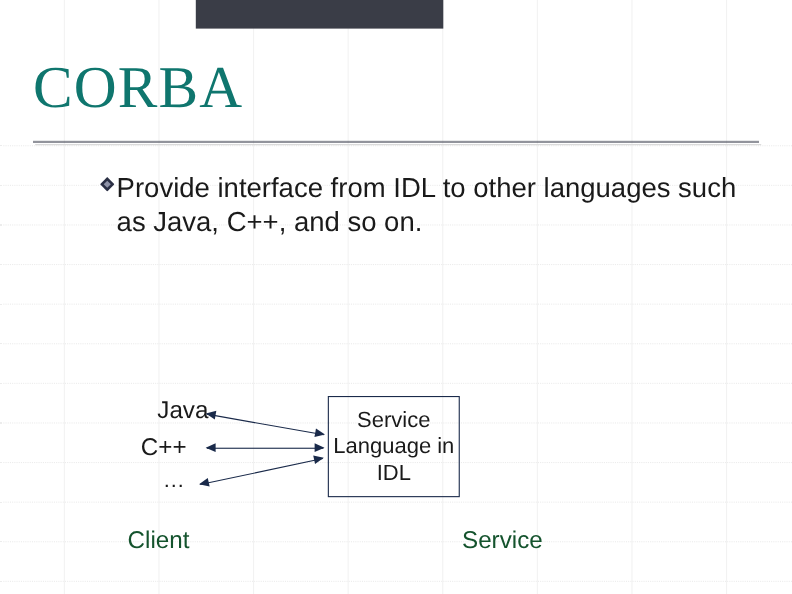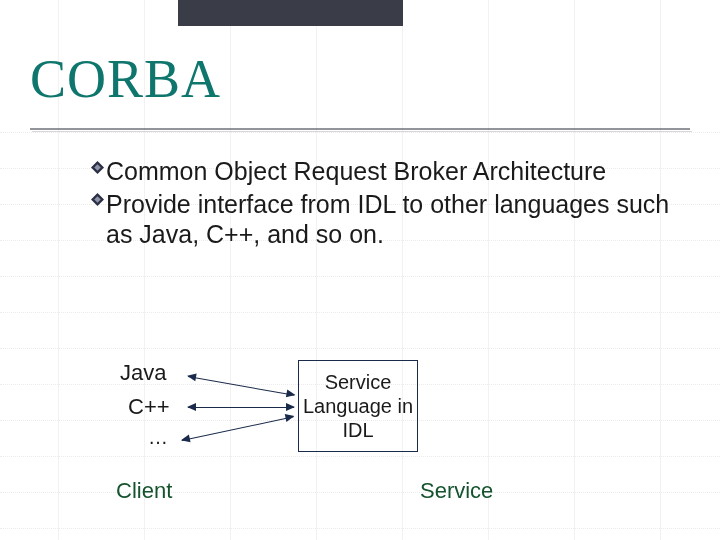--- a/index.html
+++ b/index.html
@@ -68,35 +68,26 @@
 <div class="title-shadow"></div>
 
 <div class="bullets">
   <div class="bullet">
     <span class="marker">
       <svg width="13" height="13" viewBox="0 0 12 12">
           <polygon points="6,0 12,6 6,12 0,6" fill="#2a2f44"></polygon>
           <polygon points="6,3 9,6 6,9 3,6" fill="#8f93a8"></polygon>
         </svg>
     </span>
-    <span class="txt">Common Object Request Broker Architecture</span>
-  </div>
-  <div class="bullet">
-    <span class="marker">
-      <svg width="13" height="13" viewBox="0 0 12 12">
-          <polygon points="6,0 12,6 6,12 0,6" fill="#2a2f44"></polygon>
-          <polygon points="6,3 9,6 6,9 3,6" fill="#8f93a8"></polygon>
-        </svg>
-    </span>
     <span class="txt">Provide interface from IDL to other languages such as Java, C++, and so on.</span>
   </div>
 </div>
 
 <div class="diagram">
-  <div class="d-label" style="left:120px;top:0">Java</div>
+  <div class="d-label" style="left:143px;top:0">Java</div>
   <div class="d-label" style="left:128px;top:34px">C++</div>
   <div class="d-label" style="left:148px;top:66px;font-size:20px">…</div>
 
   <div class="arrow" style="left:188px;top:16px;width:108px;transform-origin:left center;transform:rotate(10deg)"></div>
   <div class="arrow" style="left:188px;top:47px;width:106px"></div>
   <div class="arrow" style="left:182px;top:80px;width:114px;transform-origin:left center;transform:rotate(-12deg)"></div>
 
   <div class="box" style="left:298px;top:0;width:118px;height:90px">
     <span>Service Language in IDL</span>
   </div>

